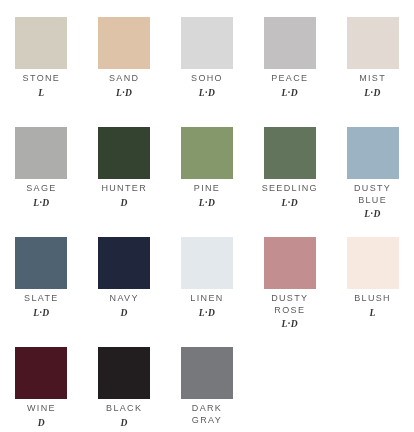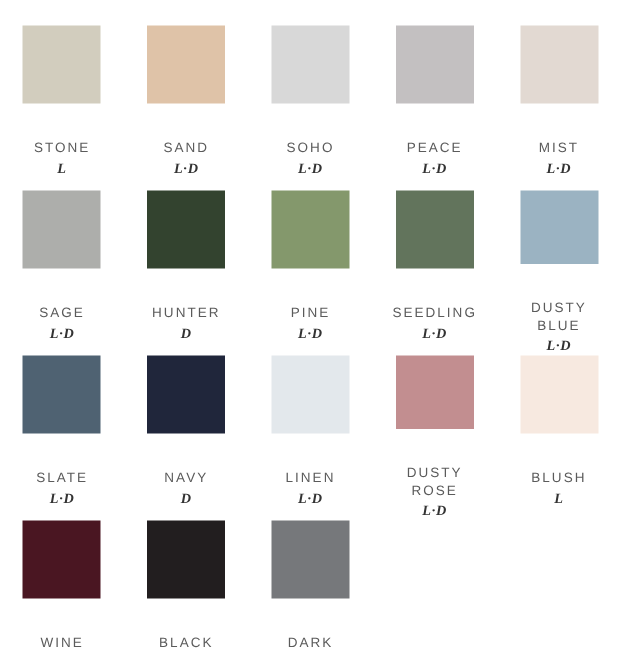--- a/index.html
+++ b/index.html
@@ -30,21 +30,21 @@
     width: 82.8px;
   }
 
   .swatch-chip {
     width: 52px;
     height: 52px;
     display: block;
   }
 
   .swatch-name {
-    margin-top: 24px;
+    margin-top: 4px;
     font-family: "Liberation Sans", sans-serif;
     font-size: 9px;
     letter-spacing: 1.35px;
     color: #5b5b5b;
     text-align: center;
     line-height: 11.5px;
     text-transform: uppercase;
     white-space: pre-line;
   }
 

